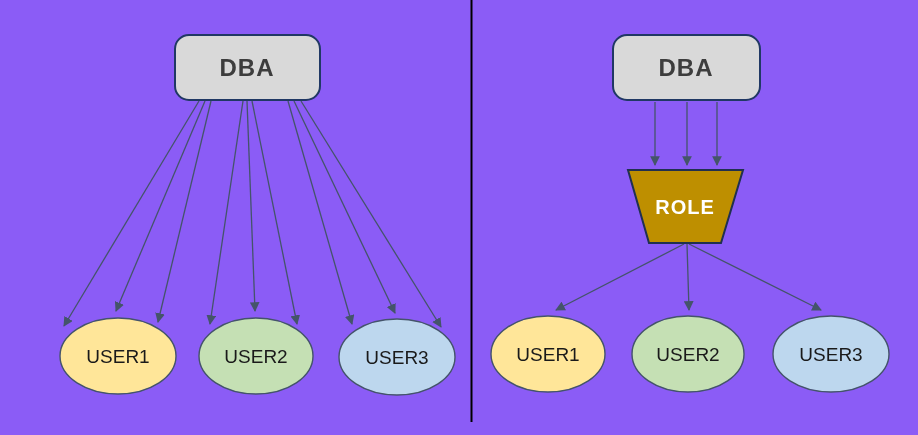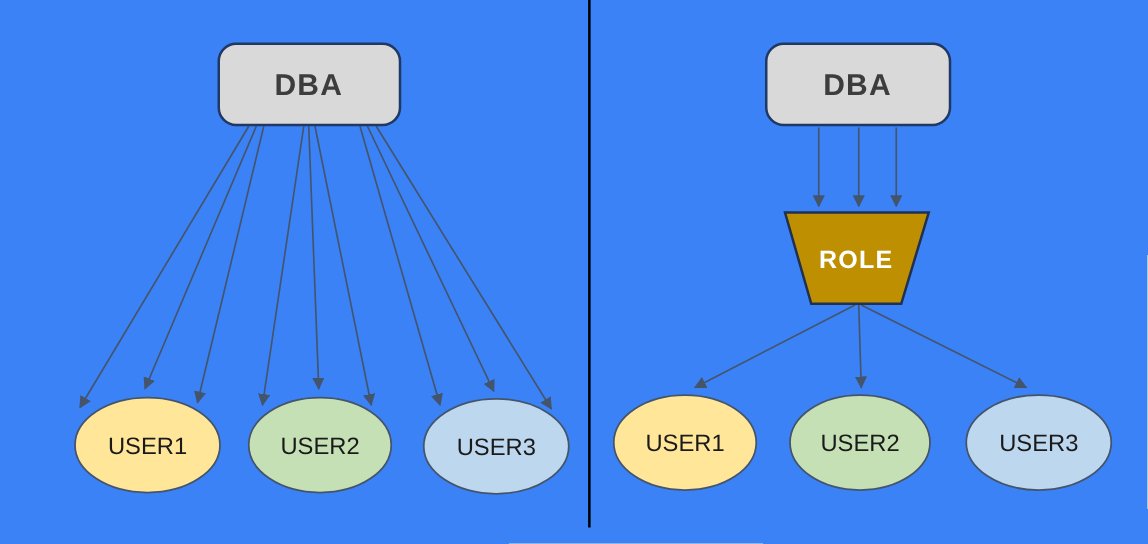--- a/index.html
+++ b/index.html
@@ -1,16 +1,16 @@
 <!DOCTYPE html>
 <html><head>
 <meta charset="utf-8">
 <style>
   html,body{margin:0;padding:0;background:#ffffff;}
-  .stage{width:918px;height:435px;position:relative;overflow:hidden;background:#3b82f6;}
+  .stage{width:918px;height:435px;position:relative;overflow:hidden;background:#8b5cf6;}
   svg{display:block;font-family:"Liberation Sans","DejaVu Sans",sans-serif;}
   .dba-label{font-size:24px;font-weight:bold;letter-spacing:1px;}
   .role-label{font-size:20px;font-weight:bold;letter-spacing:1px;}
   .user-label{font-size:19px;font-weight:400;}
   .edge{stroke-width:1.3;fill:none;}
   .node-stroke-2{stroke-width:2;}
   .node-stroke-thin{stroke-width:1.4;}
 </style>
 </head>
 <body>

